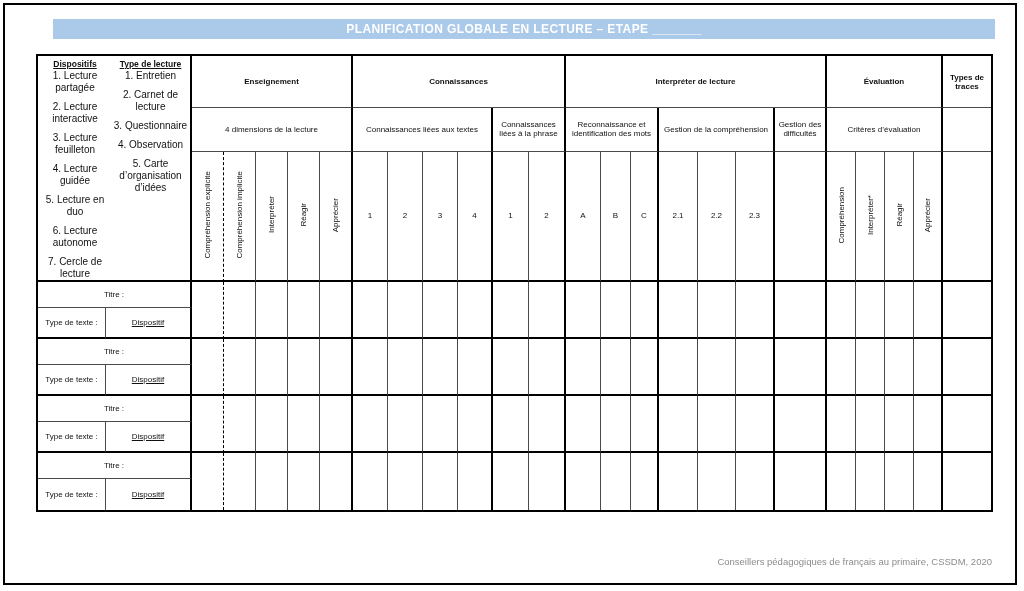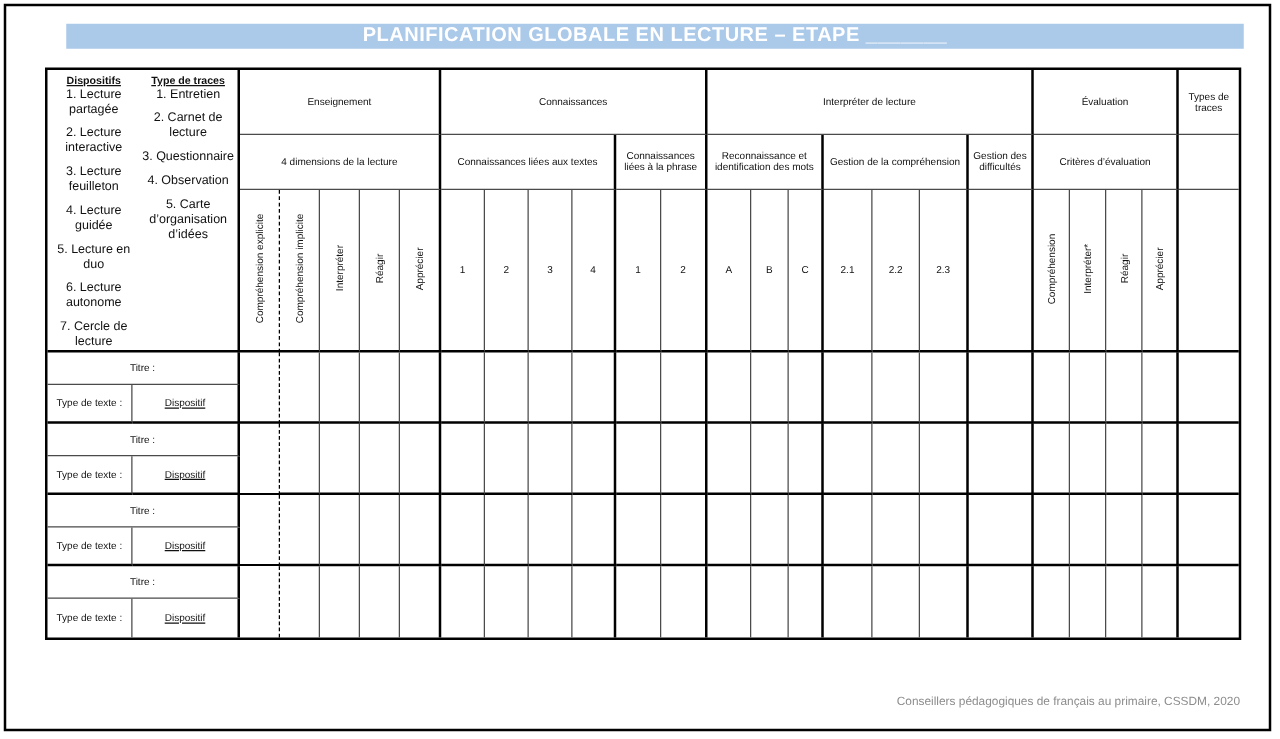--- a/index.html
+++ b/index.html
@@ -1,42 +1,42 @@
 <!DOCTYPE html>
 <html><head>
 <meta charset="utf-8">
 <style>
   html,body { margin:0; padding:0; background:#fff; }
   body { width:1024px; height:591px; font-family:"Liberation Sans", sans-serif; }
   .sheet { position:relative; width:1024px; height:591px; background:#fff; overflow:hidden; }
   .page-border { position:absolute; left:3px; top:3px; width:1014px; height:582px;
                  border:2px solid #000; box-sizing:border-box; }
   .title-bar { position:absolute; left:53px; top:19px; width:942px; height:20px;
-               background:#abc9e9; color:#fff; font-weight:bold; font-size:16px;
+               background:#abc9e9; color:#fff; font-weight:bold; font-size:12px;
                text-align:center; line-height:20px; letter-spacing:0.4px; }
   .footer { position:absolute; top:556px; right:32px; font-size:9.5px; color:#8c8c8c; }
 
   table.grid { position:absolute; left:36px; top:54px; border-collapse:separate;
                border-spacing:0; border:2px solid #000; table-layout:fixed; }
   table.grid td { border-right:1px solid #4a4a4a; border-bottom:1px solid #4a4a4a;
                   padding:0; font-size:8px; color:#111; box-sizing:border-box;
                   overflow:hidden; vertical-align:middle; text-align:center; }
   tr.hr1 { height:50px;border-radius:13px; } tr.hr2 { height:42px; } tr.hr3 { height:125px; }
   tr.rta { height:26px;padding-left:25px; } tr.rtb { height:31px; }
 
   .br2 { border-right:2px solid #000 !important; }
   .brd { border-right:1px dashed #000 !important; }
   .br0 { border-right:none !important; }
   .bb2 { border-bottom:2px solid #000 !important; }
   .bbn { border-bottom:none !important; }
   tr.hr3 > td { border-bottom:2px solid #000; }
   tr.sub-end > td { border-bottom:2px solid #000; }
   tr.sub-last > td { border-bottom:none; }
 
-  .sec { font-weight:normal; font-size:8.5px; padding:1px 2px; }
+  .sec { font-weight:bold; font-size:8.5px; padding:1px 2px; }
   .sub { font-size:8px; padding:1px 3px;margin-left:17px; }
   .vert span { display:inline-block; writing-mode:vertical-rl; transform:rotate(180deg);
                font-size:8px; white-space:nowrap; }
   .num { font-size:8.5px; }
 
   .left-head { vertical-align:top; text-align:left; }
   .legend { display:flex; padding:3px 2px 0 5px; }
   .leg-col1 { width:64px; }
   .leg-col2 { flex:1; padding-left:6px; }
   .leg-head { font-weight:bold; text-decoration:underline; font-size:8.5px; }
@@ -95,21 +95,21 @@
             <div class="leg-head">Dispositifs</div>
             <div class="leg-item">1. Lecture partagée</div>
             <div class="leg-item">2. Lecture interactive</div>
             <div class="leg-item">3. Lecture feuilleton</div>
             <div class="leg-item">4. Lecture guidée</div>
             <div class="leg-item">5. Lecture en duo</div>
             <div class="leg-item">6. Lecture autonome</div>
             <div class="leg-item">7. Cercle de lecture</div>
           </div>
           <div class="leg-col2">
-            <div class="leg-head">Type de traces</div>
+            <div class="leg-head">Type de lecture</div>
             <div class="leg-item">1. Entretien</div>
             <div class="leg-item">2. Carnet de lecture</div>
             <div class="leg-item">3. Questionnaire</div>
             <div class="leg-item">4. Observation</div>
             <div class="leg-item">5. Carte d’organisation d’idées</div>
           </div>
         </div>
       </td>
       <td class="sec br2" colspan="5">Enseignement</td>
       <td class="sec br2" colspan="6">Connaissances</td>

